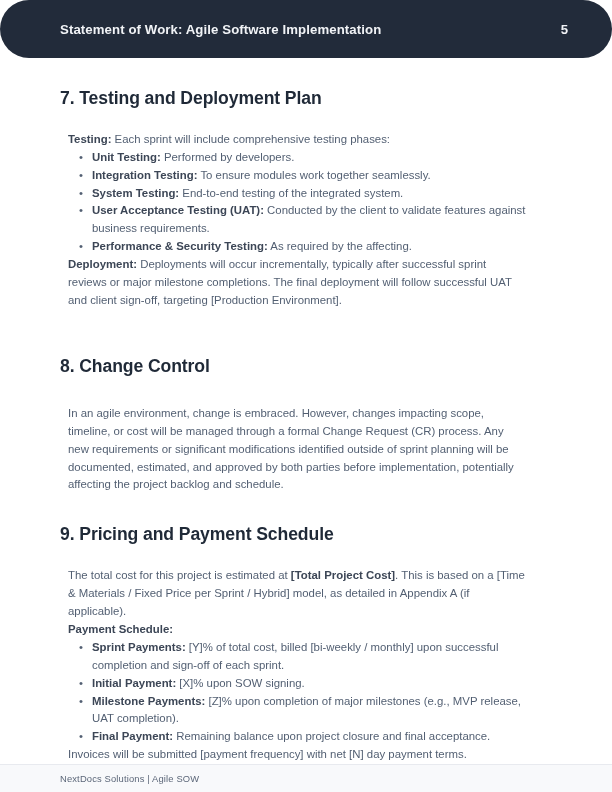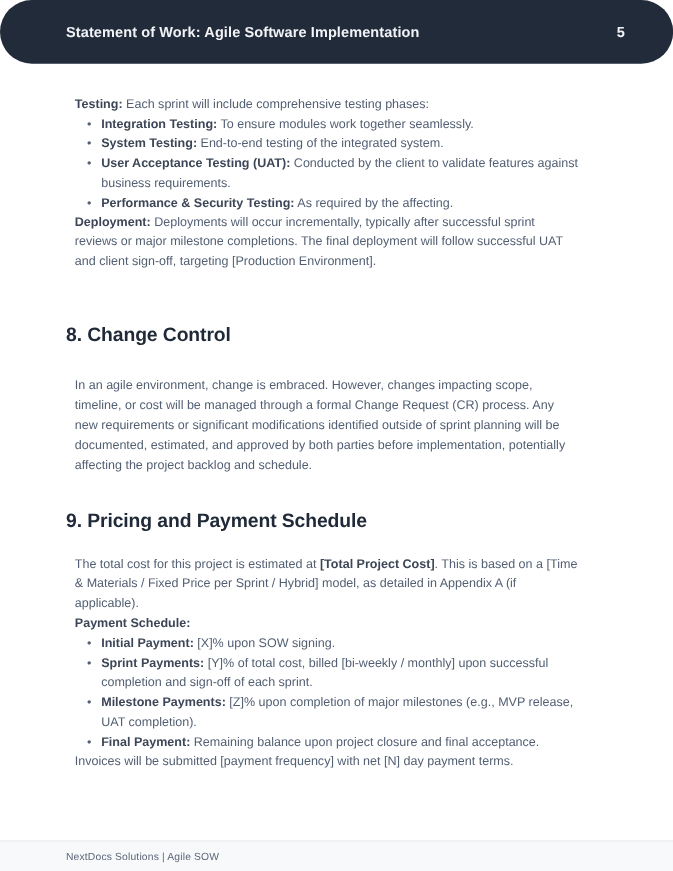--- a/index.html
+++ b/index.html
@@ -132,25 +132,27 @@
 <body>
 
 <div class="page-header">
   <div class="header-title">Statement of Work: Agile Software Implementation</div>
   <div class="header-page-number">5</div>
 </div>
 
 <div class="content">
 
   <div class="section" style="margin-top:29px;">
+    <h2 class="section-heading">7. Testing and Deployment Plan</h2>
 
     <div class="section-body" style="margin-top:21px;">
       <p class="para"><span class="lead-label">Testing:</span><span> Each sprint will include comprehensive testing phases:</span></p>
 
       <ul class="bullets">
+        <li><span class="bullet-term">Unit Testing:</span><span> Performed by developers.</span></li>
         <li><span class="bullet-term">Integration Testing:</span><span> To ensure modules work together seamlessly.</span></li>
         <li><span class="bullet-term">System Testing:</span><span> End-to-end testing of the integrated system.</span></li>
         <li><span class="bullet-term">User Acceptance Testing (UAT):</span><span> Conducted by the client to validate features against business requirements.</span></li>
         <li><span class="bullet-term">Performance &amp; Security Testing:</span><span> As required by the affecting.</span></li>
       </ul>
 
       <p class="para flush-left"><span class="lead-label">Deployment:</span><span> Deployments will occur incrementally, typically after successful sprint reviews or major milestone completions. The final deployment will follow successful UAT and client sign-off, targeting [Production Environment].</span></p>
     </div>
   </div>
 
@@ -164,22 +166,22 @@
 
   <div class="section" style="margin-top:29px;">
     <h2 class="section-heading">9. Pricing and Payment Schedule</h2>
 
     <div class="section-body" style="margin-top:21px;">
       <p class="para"><span>The total cost for this project is estimated at </span><span class="lead-label">[Total Project Cost]</span><span>. This is based on a [Time &amp; Materials / Fixed Price per Sprint / Hybrid] model, as detailed in Appendix A (if applicable).</span></p>
 
       <p class="para"><span class="lead-label">Payment Schedule:</span></p>
 
       <ul class="bullets">
+        <li><span class="bullet-term">Sprint Payments:</span><span> [Y]% of total cost, billed [bi-weekly / monthly] upon successful completion and sign-off of each sprint.</span></li>
         <li><span class="bullet-term">Initial Payment:</span><span> [X]% upon SOW signing.</span></li>
-        <li><span class="bullet-term">Sprint Payments:</span><span> [Y]% of total cost, billed [bi-weekly / monthly] upon successful completion and sign-off of each sprint.</span></li>
         <li><span class="bullet-term">Milestone Payments:</span><span> [Z]% upon completion of major milestones (e.g., MVP release, UAT completion).</span></li>
         <li><span class="bullet-term">Final Payment:</span><span> Remaining balance upon project closure and final acceptance.</span></li>
       </ul>
 
       <p class="para flush-left">Invoices will be submitted [payment frequency] with net [N] day payment terms.</p>
     </div>
   </div>
 
 </div>
 

